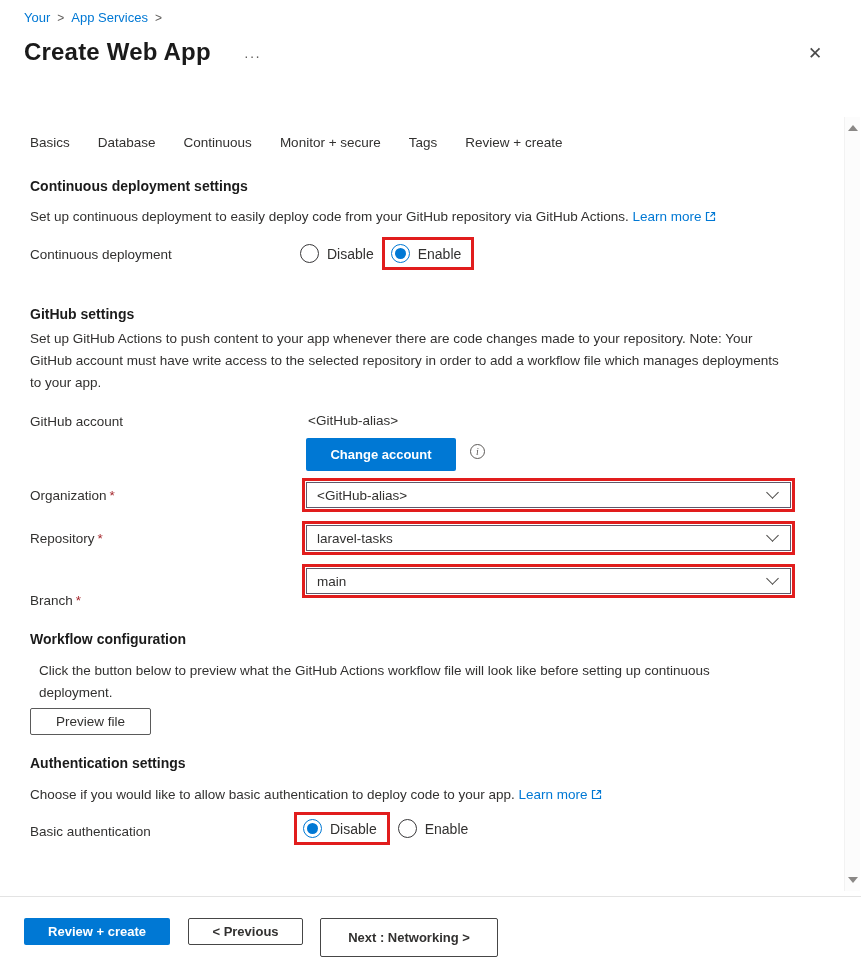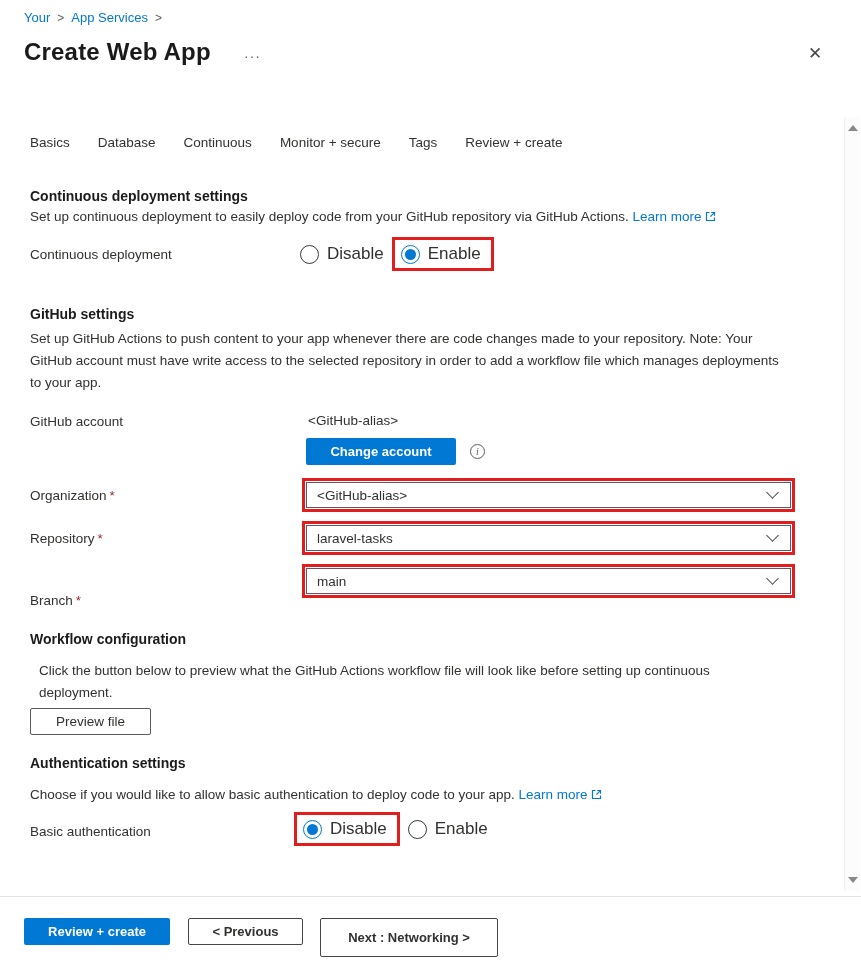--- a/index.html
+++ b/index.html
@@ -41,21 +41,21 @@
   .link{color:var(--accent);text-decoration:none;cursor:pointer;white-space:nowrap;}
   .extlink{display:inline-block;vertical-align:-1px;margin-left:3px;color:var(--accent);}
   .field-label{font-size:13.5px;color:var(--text);}
   .req{color:var(--req);margin-left:3px;}
 
   
   .radio-row{display:flex;align-items:center;}
   .radio{width:19px;height:19px;border:1px solid #39383a;border-radius:50%;background:#fff;flex:none;display:flex;align-items:center;justify-content:center;cursor:pointer;}
   .radio.on{border-color:var(--accent);}
   .radio.on::after{content:"";width:11px;height:11px;border-radius:50%;background:var(--accent);}
-  .radio-label{font-size:17px;margin-left:8px;cursor:pointer;}
+  .radio-label{font-size:14px;margin-left:8px;cursor:pointer;}
   .redbox-inline{border:3px solid var(--red);display:flex;align-items:center;padding:4px 10px 4px 6px;}
 
   
   .btn-primary{background:var(--accent);color:#fff;font-weight:700;font-size:13px;border:none;border-radius:2px;cursor:pointer;display:flex;align-items:center;justify-content:center;font-family:"Liberation Sans", sans-serif;}
   .btn-outline{background:#fff;color:var(--text);font-weight:700;font-size:13px;border:1px solid #464646;border-radius:2px;cursor:pointer;display:flex;align-items:center;justify-content:center;font-family:"Liberation Sans", sans-serif;}
 
   .info-icon{width:15px;height:15px;border:1px solid #5d5a58;border-radius:50%;font-size:10px;line-height:13px;text-align:center;color:#5d5a58;font-family:"Liberation Serif", serif;font-style:italic;cursor:pointer;}
 
   
   .redbox-dd{border:3px solid var(--red);padding:1px;width:493px;height:34px;}
@@ -88,21 +88,21 @@
 
 <div class="abs tabbar">
   <span class="tab">Basics</span>
   <span class="tab">Database</span>
   <span class="tab">Continuous</span>
   <span class="tab">Monitor + secure</span>
   <span class="tab">Tags</span>
   <span class="tab">Review + create</span>
 </div>
 
-<div class="abs sec-h" style="left:30px;top:178px;margin-top:10px;">Continuous deployment settings</div>
+<div class="abs sec-h" style="left:30px;top:178px;">Continuous deployment settings</div>
 <div class="abs sec-p" style="left:30px;top:206px;width:745px;">
   <span>Set up continuous deployment to easily deploy code from your GitHub repository via GitHub Actions.</span>
   <a class="link">Learn more</a><span class="extlink"><svg width="11" height="11" viewBox="0 0 11 11">
         <path d="M4.5 1.5 H1.5 V9.5 H9.5 V6.5" fill="none" stroke="currentColor" stroke-width="1.2"></path>
         <path d="M6.2 1.5 H9.5 V4.8" fill="none" stroke="currentColor" stroke-width="1.2"></path>
         <path d="M9.3 1.7 L5.4 5.6" stroke="currentColor" stroke-width="1.2"></path>
       </svg></span>
 </div>
 <div class="abs field-label" style="left:30px;top:247px;">Continuous deployment</div>
 <div class="abs" style="left:300px;top:237px;display:flex;align-items:center;">
@@ -114,21 +114,21 @@
     <span class="radio on"></span>
     <span class="radio-label">Enable</span>
   </span>
 </div>
 
 <div class="abs sec-h" style="left:30px;top:306px;">GitHub settings</div>
 <div class="abs sec-p" style="left:30px;top:328px;width:762px;line-height:22px;">Set up GitHub Actions to push content to your app whenever there are code changes made to your repository. Note: Your GitHub account must have write access to the selected repository in order to add a workflow file which manages deployments to your app.</div>
 
 <div class="abs field-label" style="left:30px;top:414px;">GitHub account</div>
 <div class="abs field-label" style="left:308px;top:413px;">&lt;GitHub-alias&gt;</div>
-<button class="abs btn-primary" style="left:306px;top:438px;width:150px;height:27px;">Change account</button>
+<button class="abs btn-primary" style="left:306px;top:438px;width:150px;height:33px;">Change account</button>
 <span class="abs info-icon" style="left:470px;top:444px;">i</span>
 
 <div class="abs field-label" style="left:30px;top:488px;">
   <span>Organization</span><span class="req">*</span>
 </div>
 <div class="abs redbox-dd" style="left:302px;top:478px;">
   <div class="dropdown">
     <span class="dd-value">&lt;GitHub-alias&gt;</span>
     <span class="chev"></span>
   </div>

